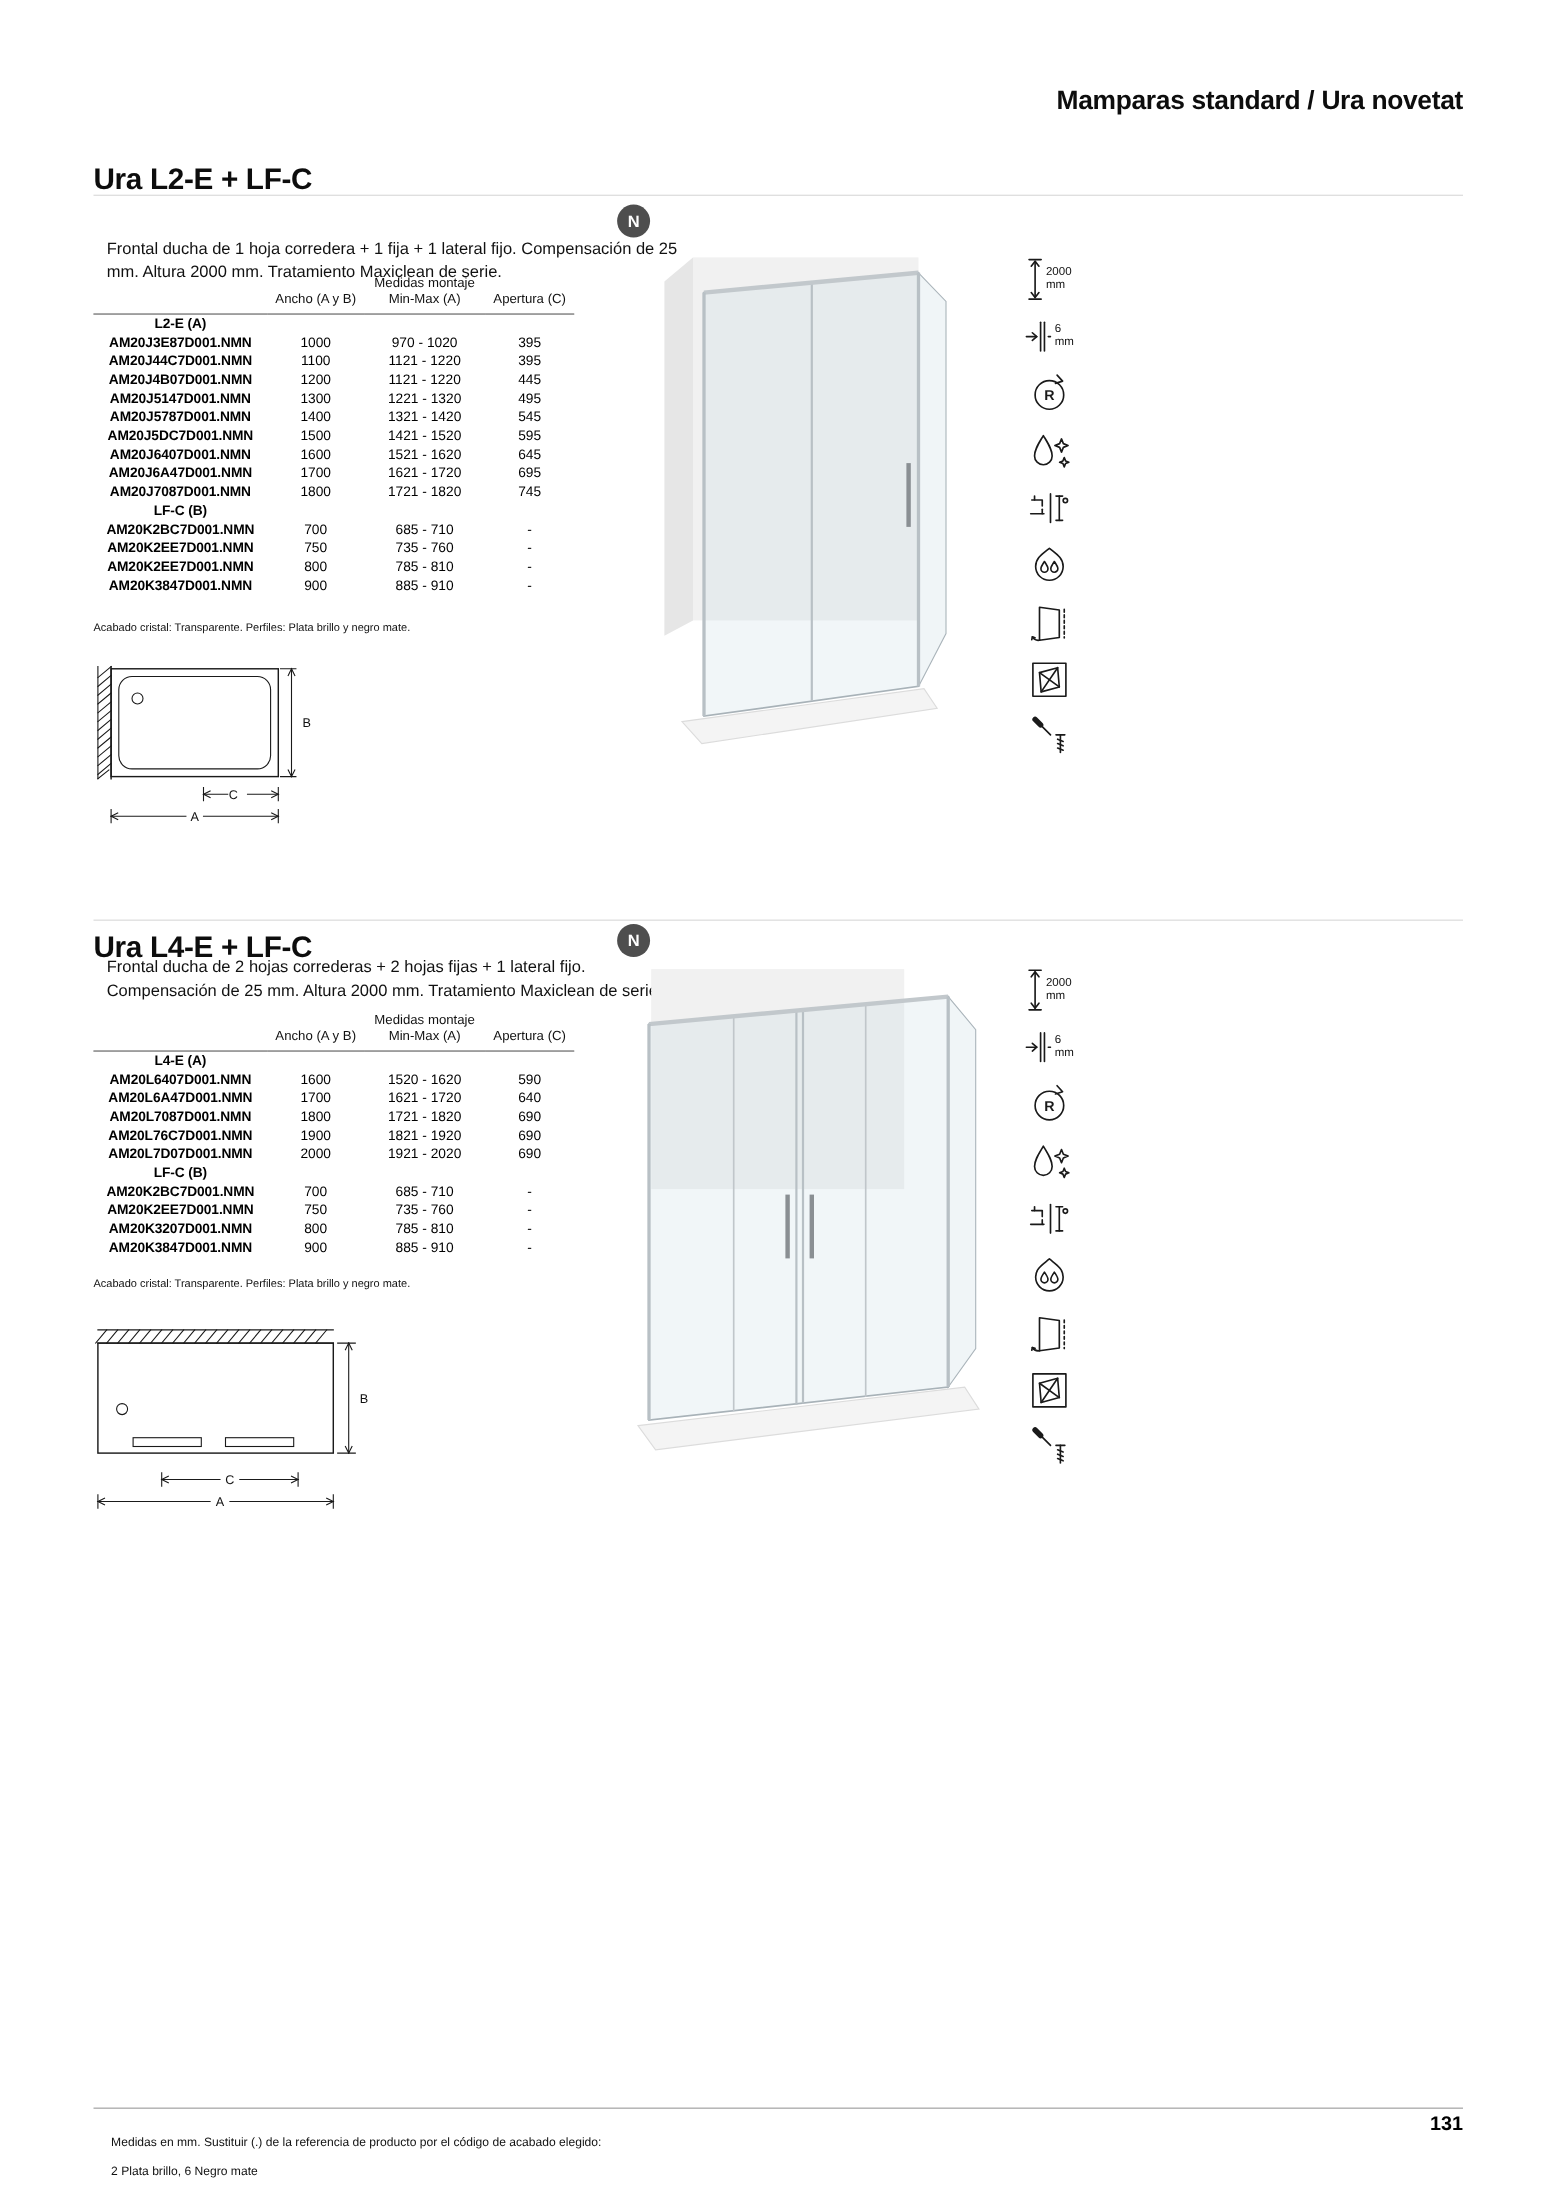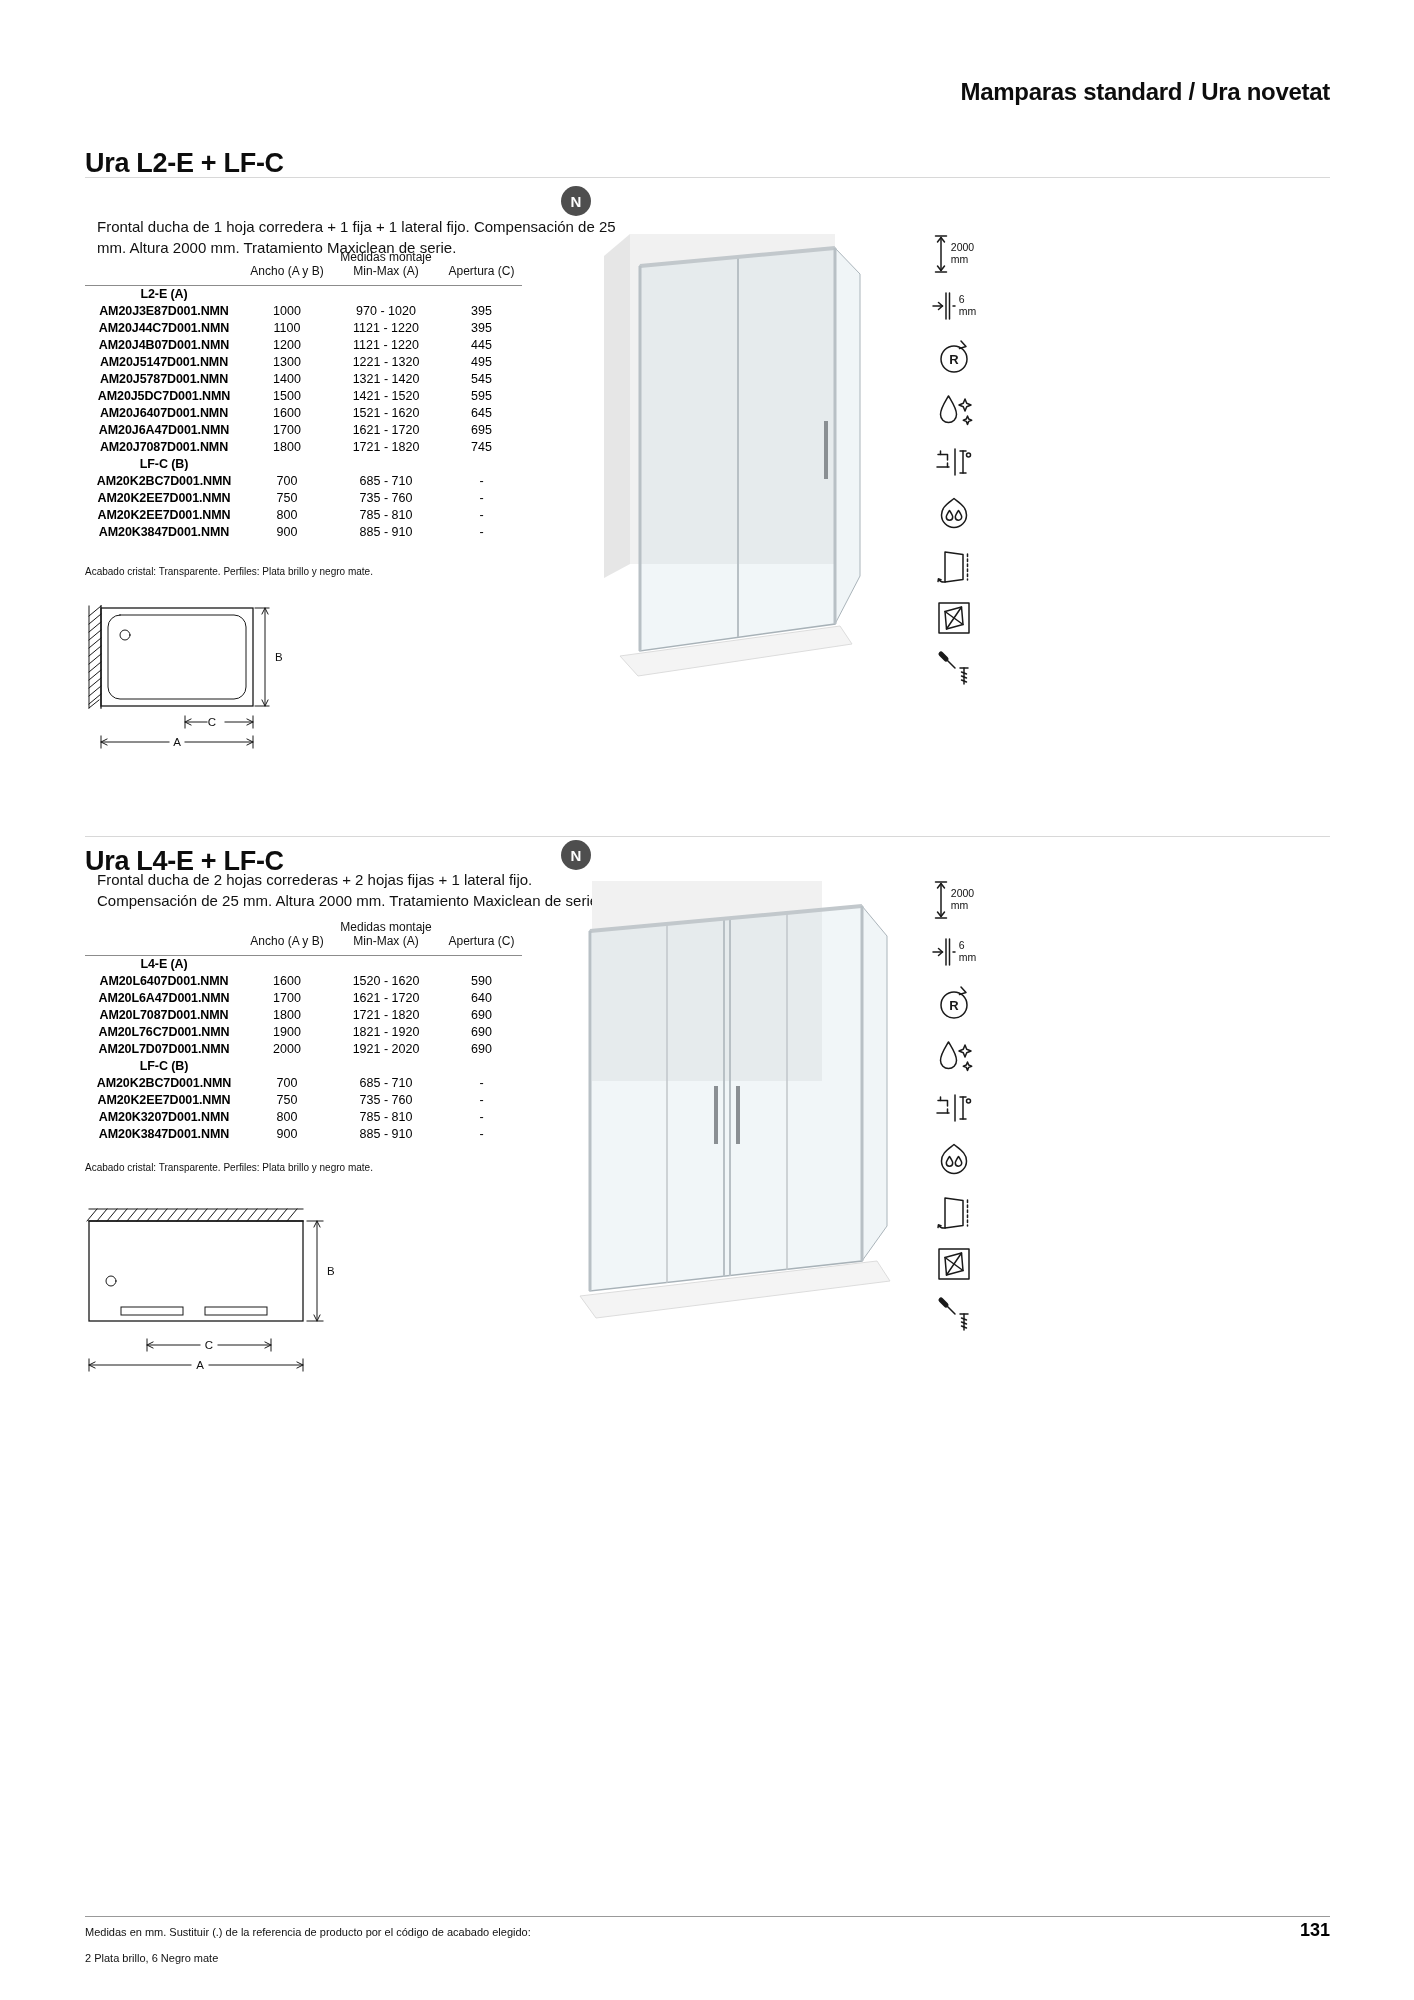--- a/index.html
+++ b/index.html
@@ -25,21 +25,21 @@
   .hl{display:block}
   .icon-col{display:flex;flex-direction:column;gap:9px;width:60px;align-items:center}
   .icon{width:56px;height:43px;display:flex;align-items:center;justify-content:center;gap:3px}
   .icon svg{display:block}
   .ic{stroke:#1a1a1a;stroke-width:1.5;fill:none;stroke-linecap:round;stroke-linejoin:round}
   .ic-txt{fill:#1a1a1a;stroke:none;font-size:13px;font-weight:bold}
   .icon-lbl{display:flex;flex-direction:column;line-height:1.05;font-size:10.5px;color:#111}
   .diag{stroke:#1a1a1a;stroke-width:1.3;fill:none;stroke-linecap:square}
   .dim-t{fill:#111;stroke:none;font-size:11.5px;font-family:"Liberation Sans",sans-serif}
   .thin{stroke-width:1}
-  .footer-note{font-size:11px;color:#111;margin:0}
+  .footer-note{font-size:11px;color:#111;margin:16px}
   .footer-rule{border-top:1px solid #999}
   .page-num{width:1245px;text-align:right;font-size:18px;font-weight:700}
   svg text{font-family:"Liberation Sans",sans-serif}
 </style>
 </head>
 <body>
 
 <div class="page">
 
   <div class="page-header abs" style="left:85px;top:78px;">Mamparas standard / Ura novetat</div>

